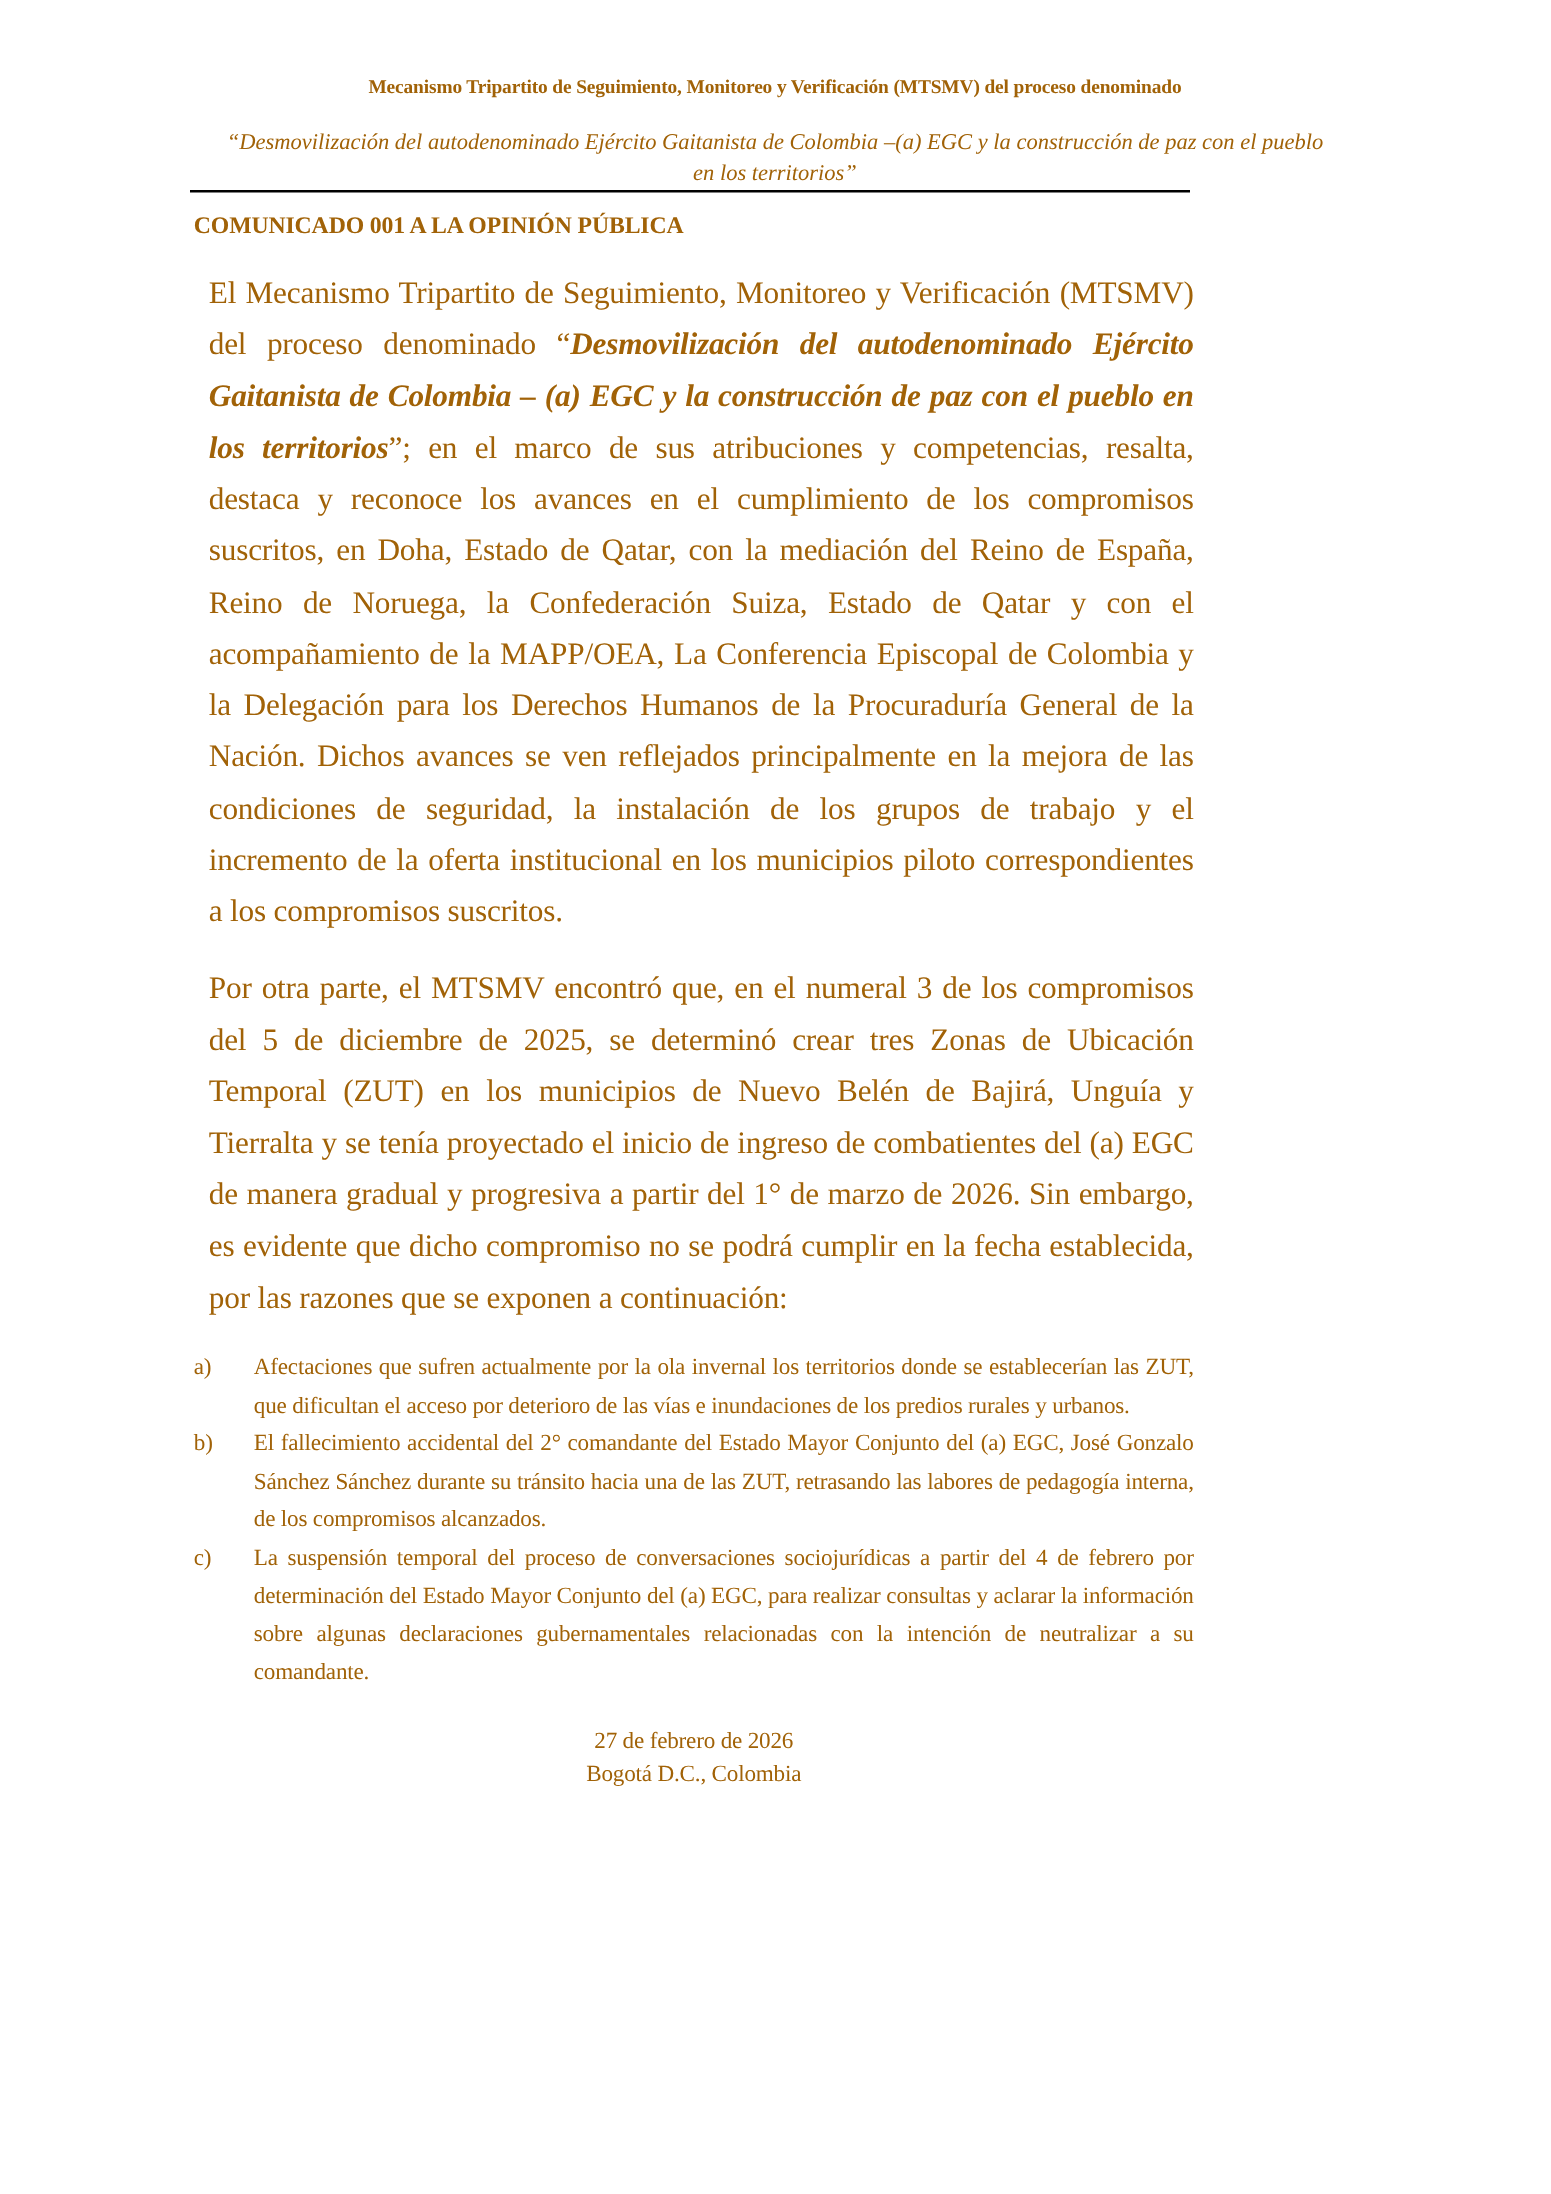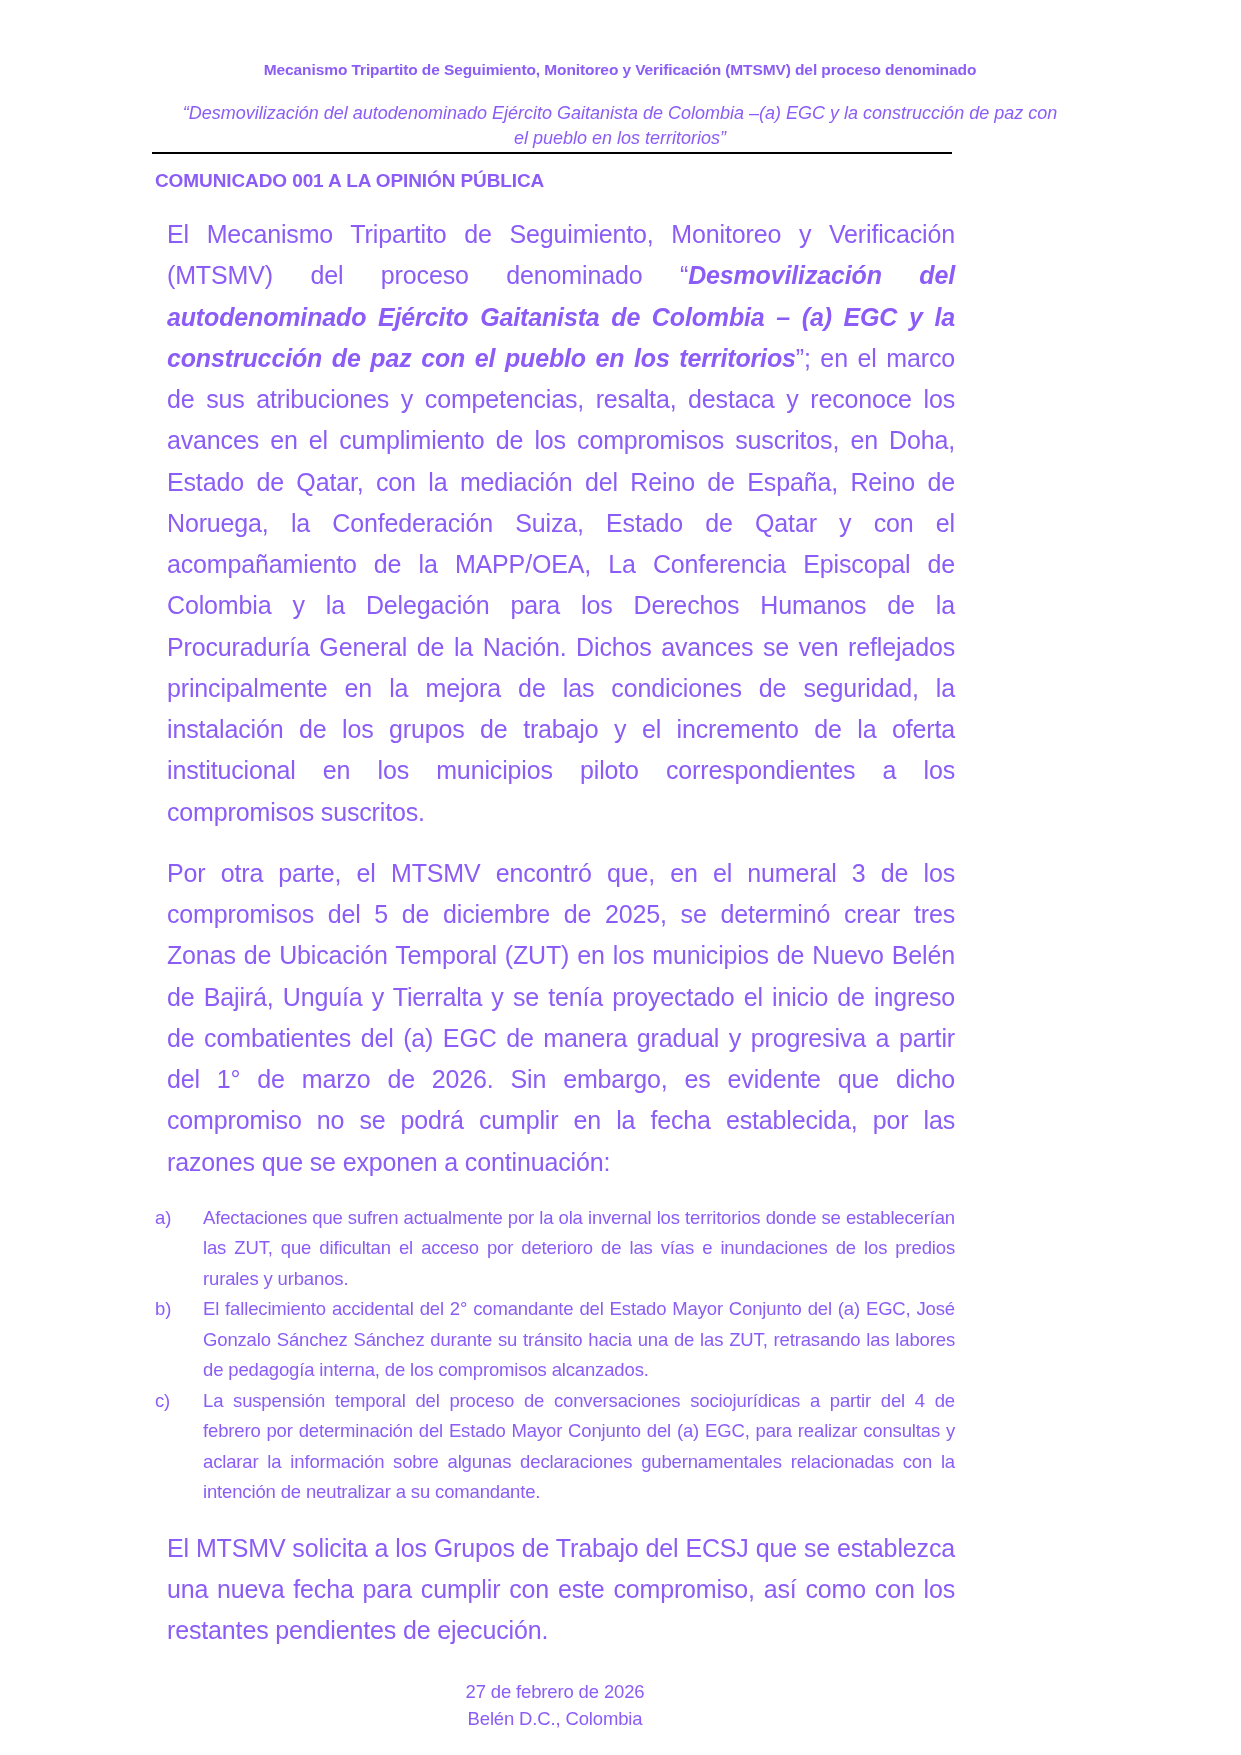--- a/index.html
+++ b/index.html
@@ -6,22 +6,22 @@
     margin: 0;
     padding: 0;
     background: #ffffff;
   }
   .page {
     width: 1151px;
     height: 1755px;
     background: #ffffff;
     position: relative;
     box-sizing: border-box;
-    font-family: Liberation Sans, sans-serif;
-    color: #8b5cf6;
+    font-family: Liberation Serif, serif;
+    color: #a16207;
     overflow: hidden;
   }
 
   
   .doc-header {
     position: absolute;
     left: 170px;
     top: 60px;
     width: 900px;
     text-align: center;
@@ -142,21 +142,20 @@
         <span class="marker">b)</span>
         <span>El fallecimiento accidental del 2° comandante del Estado Mayor Conjunto del (a) EGC, José Gonzalo Sánchez Sánchez durante su tránsito hacia una de las ZUT, retrasando las labores de pedagogía interna, de los compromisos alcanzados.</span>
       </li>
       <li>
         <span class="marker">c)</span>
         <span> La suspensión temporal del proceso de conversaciones sociojurídicas a partir del 4 de febrero por determinación del Estado Mayor Conjunto del (a) EGC, para realizar consultas y aclarar la información sobre algunas declaraciones gubernamentales relacionadas con la intención de neutralizar a su comandante.</span>
       </li>
     </ol>
 
 
-    <p class="para">El MTSMV solicita a los Grupos de Trabajo del ECSJ que se establezca una nueva fecha para cumplir con este compromiso, así como con los restantes pendientes de ejecución.</p>
 
     <div class="closing">
       <div>27 de febrero de 2026</div>
-      <div>Belén D.C., Colombia</div>
+      <div>Bogotá D.C., Colombia</div>
     </div>
 
   </div>
 </div>
 
 </body></html>

